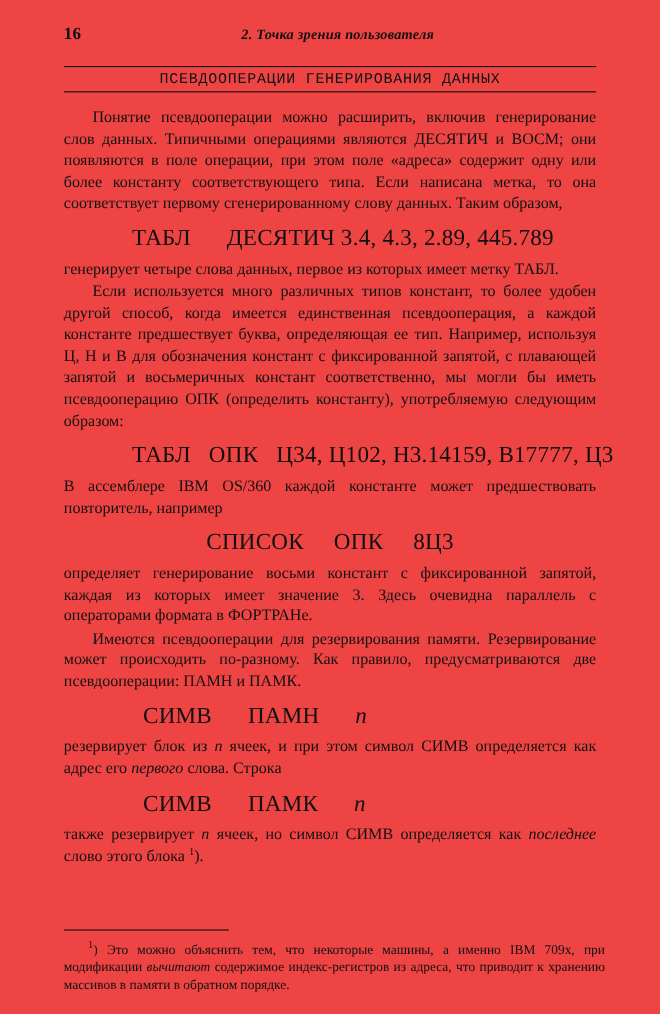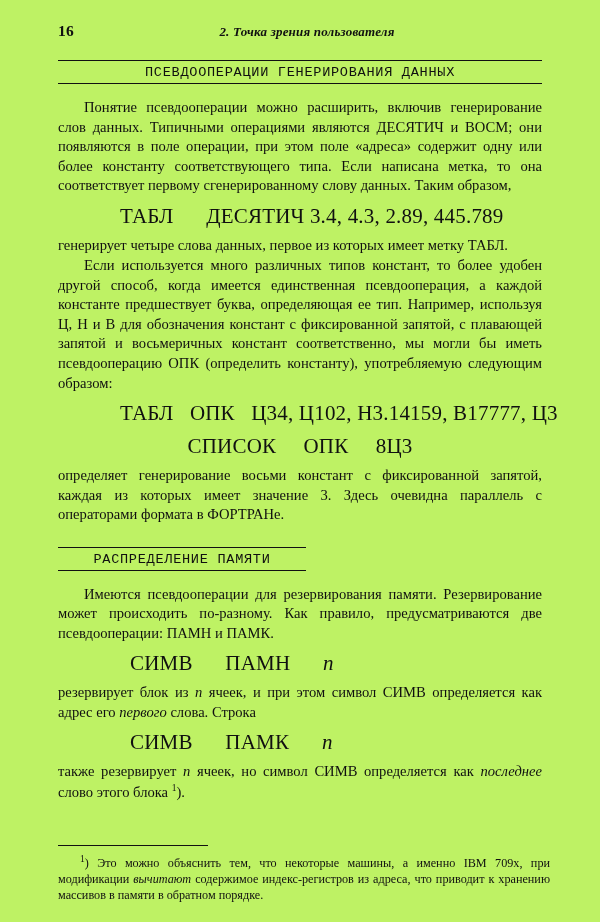--- a/index.html
+++ b/index.html
@@ -13,21 +13,21 @@
     font-family: "Liberation Serif", "DejaVu Serif", serif;
     color: #101010;
     -webkit-font-smoothing: antialiased;
   }
   .page {
     position: relative;
     width: 600px;
     height: 922px;
     box-sizing: border-box;
     padding: 22px 58px 18px 58px;
-    background: #bef264;
+    background: #ef4444;
     overflow: hidden;
   }
   
   .running-head {
     display: flex;
     align-items: baseline;
     height: 24px;
     margin-bottom: 14px;
   }
   .folio {
@@ -129,26 +129,26 @@
   <p class="body indent">Понятие псевдооперации можно расширить, включив гене­рирование слов данных. Типичными операциями являются ДЕСЯТИЧ и ВОСМ; они появляются в поле операции, при этом поле «адреса» содержит одну или более константу соответ­ствующего типа. Если написана метка, то она соответствует пер­вому сгенерированному слову данных. Таким образом,</p>
 
   <div class="code-line code-l2">ТАБЛ      ДЕСЯТИЧ 3.4, 4.3, 2.89, 445.789</div>
 
   <p class="body">генерирует четыре слова данных, первое из которых имеет метку ТАБЛ.</p>
 
   <p class="body indent">Если используется много различных типов констант, то бо­лее удобен другой способ, когда имеется единственная псевдо­операция, а каждой константе предшествует буква, определяю­щая ее тип. Например, используя Ц, Н и В для обозначения констант с фиксированной запятой, с плавающей запятой и восьмеричных констант соответственно, мы могли бы иметь псевдооперацию ОПК (определить константу), употребляемую следующим образом:</p>
 
   <div class="code-line code-l2">ТАБЛ   ОПК   Ц34, Ц102, Н3.14159, В17777, Ц3</div>
 
+  <p class="body">В ассемблере IBM OS/360 каждой константе может предше­ствовать повторитель, например</p>
 
   <div class="code-line code-c">СПИСОК     ОПК     8Ц3</div>
 
   <p class="body">определяет генерирование восьми констант с фиксированной за­пятой, каждая из которых имеет значение 3. Здесь очевидна параллель с операторами формата в ФОРТРАНе.</p>
 
-  <div class="section-head narrow">РАСПРЕДЕЛЕНИЕ ПАМЯТИ</div>
 
   <p class="body indent">Имеются псевдооперации для резервирования памяти. Резер­вирование может происходить по-разному. Как правило, преду­сматриваются две псевдооперации: ПАМН и ПАМК.</p>
 
 
   <div class="code-line code-l"><span>СИМВ      ПАМН      </span><span class="italic">n</span></div>
 
   <p class="body">резервирует блок из <span class="italic">n</span> ячеек, и при этом символ СИМВ опре­деляется как адрес его <span class="italic">первого</span> слова. Строка</p>
 
   <div class="code-line code-l"><span>СИМВ      ПАМК      </span><span class="italic">n</span></div>
 

